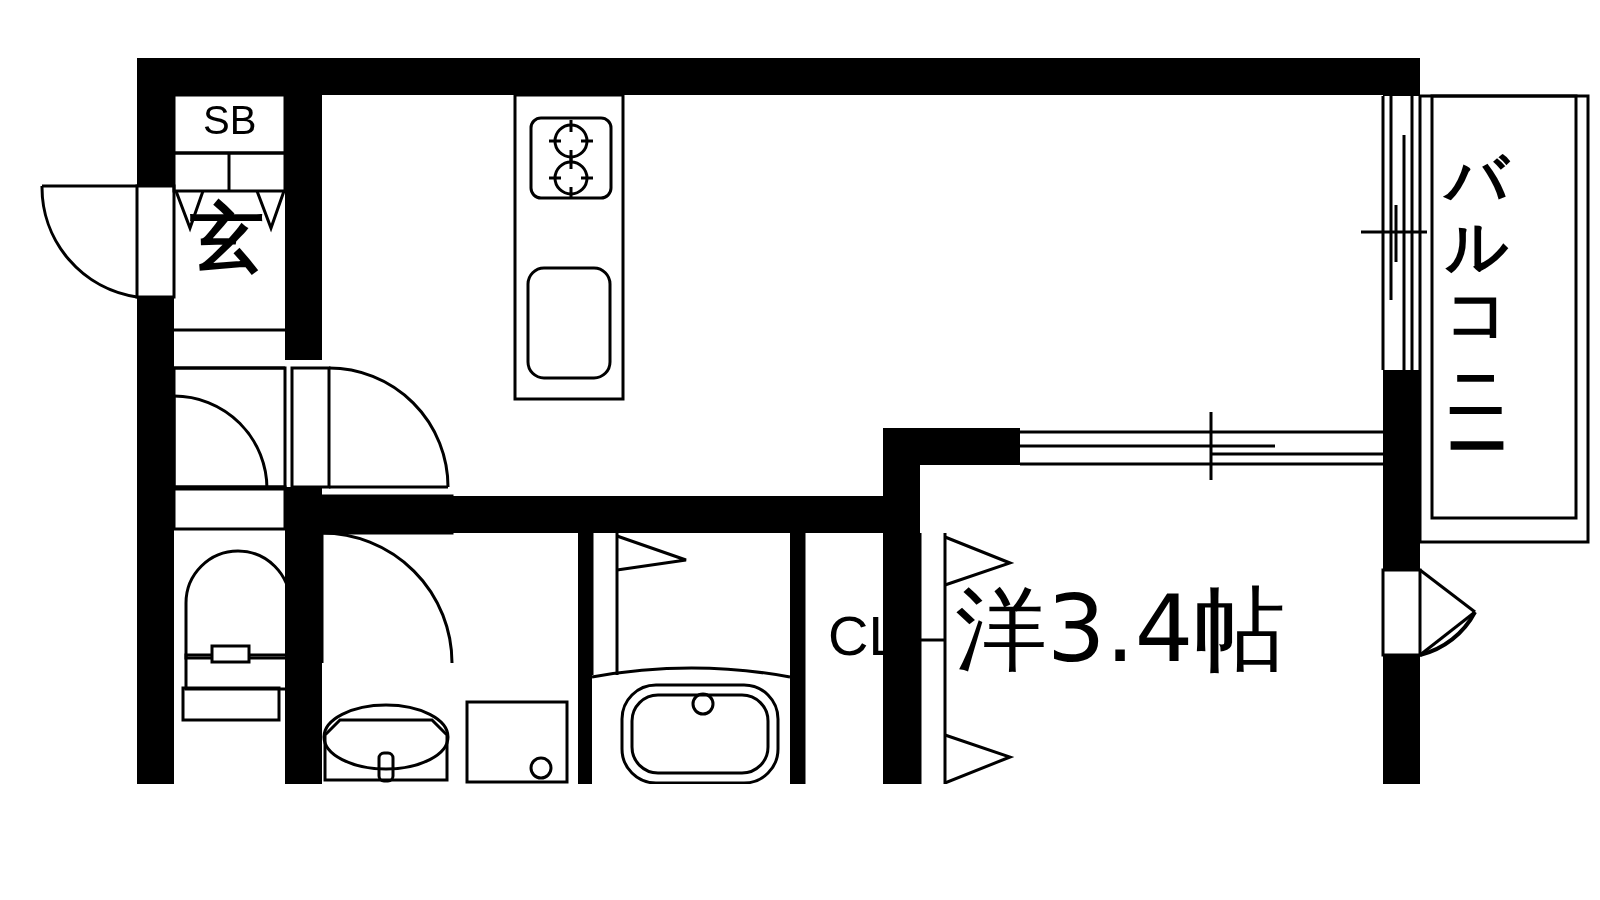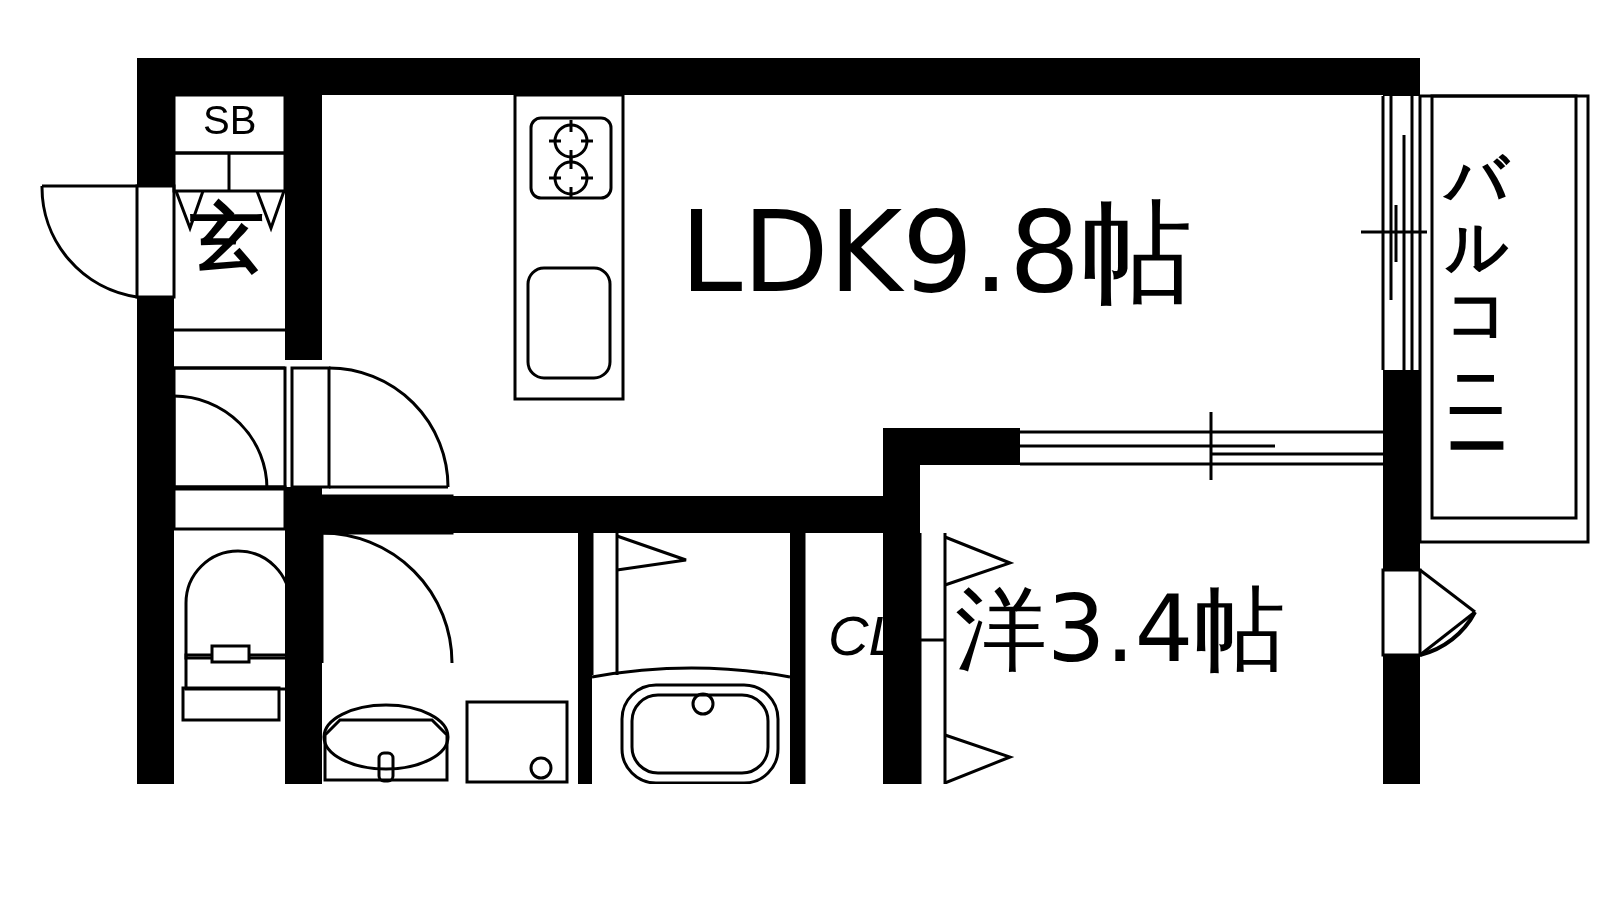--- a/index.html
+++ b/index.html
@@ -192,21 +192,20 @@
 
   </g>
 
   <g></g>
 </svg>
 
 <div class="lbl lbl-sb" style="left:203px; top:100px;">SB</div>
 
 <div class="lbl lbl-gen" style="left:190px; top:200px;">玄</div>
 
-<div class="lbl lbl-ldk" style="left:680px; top:196px;">LDK9.8帖</div>
 
 <div class="lbl lbl-bal" style="left:1446px; top:108px;">バルコニー</div>
 
-<div class="lbl lbl-cl" style="left:828px; top:608px;font-style:italic;">CL</div>
+<div class="lbl lbl-cl" style="left:828px; top:608px;">CL</div>
 
 <div class="lbl lbl-yo" style="left:955px; top:584px;">洋3.4帖</div>
 
 </div>
 
 </body></html>

